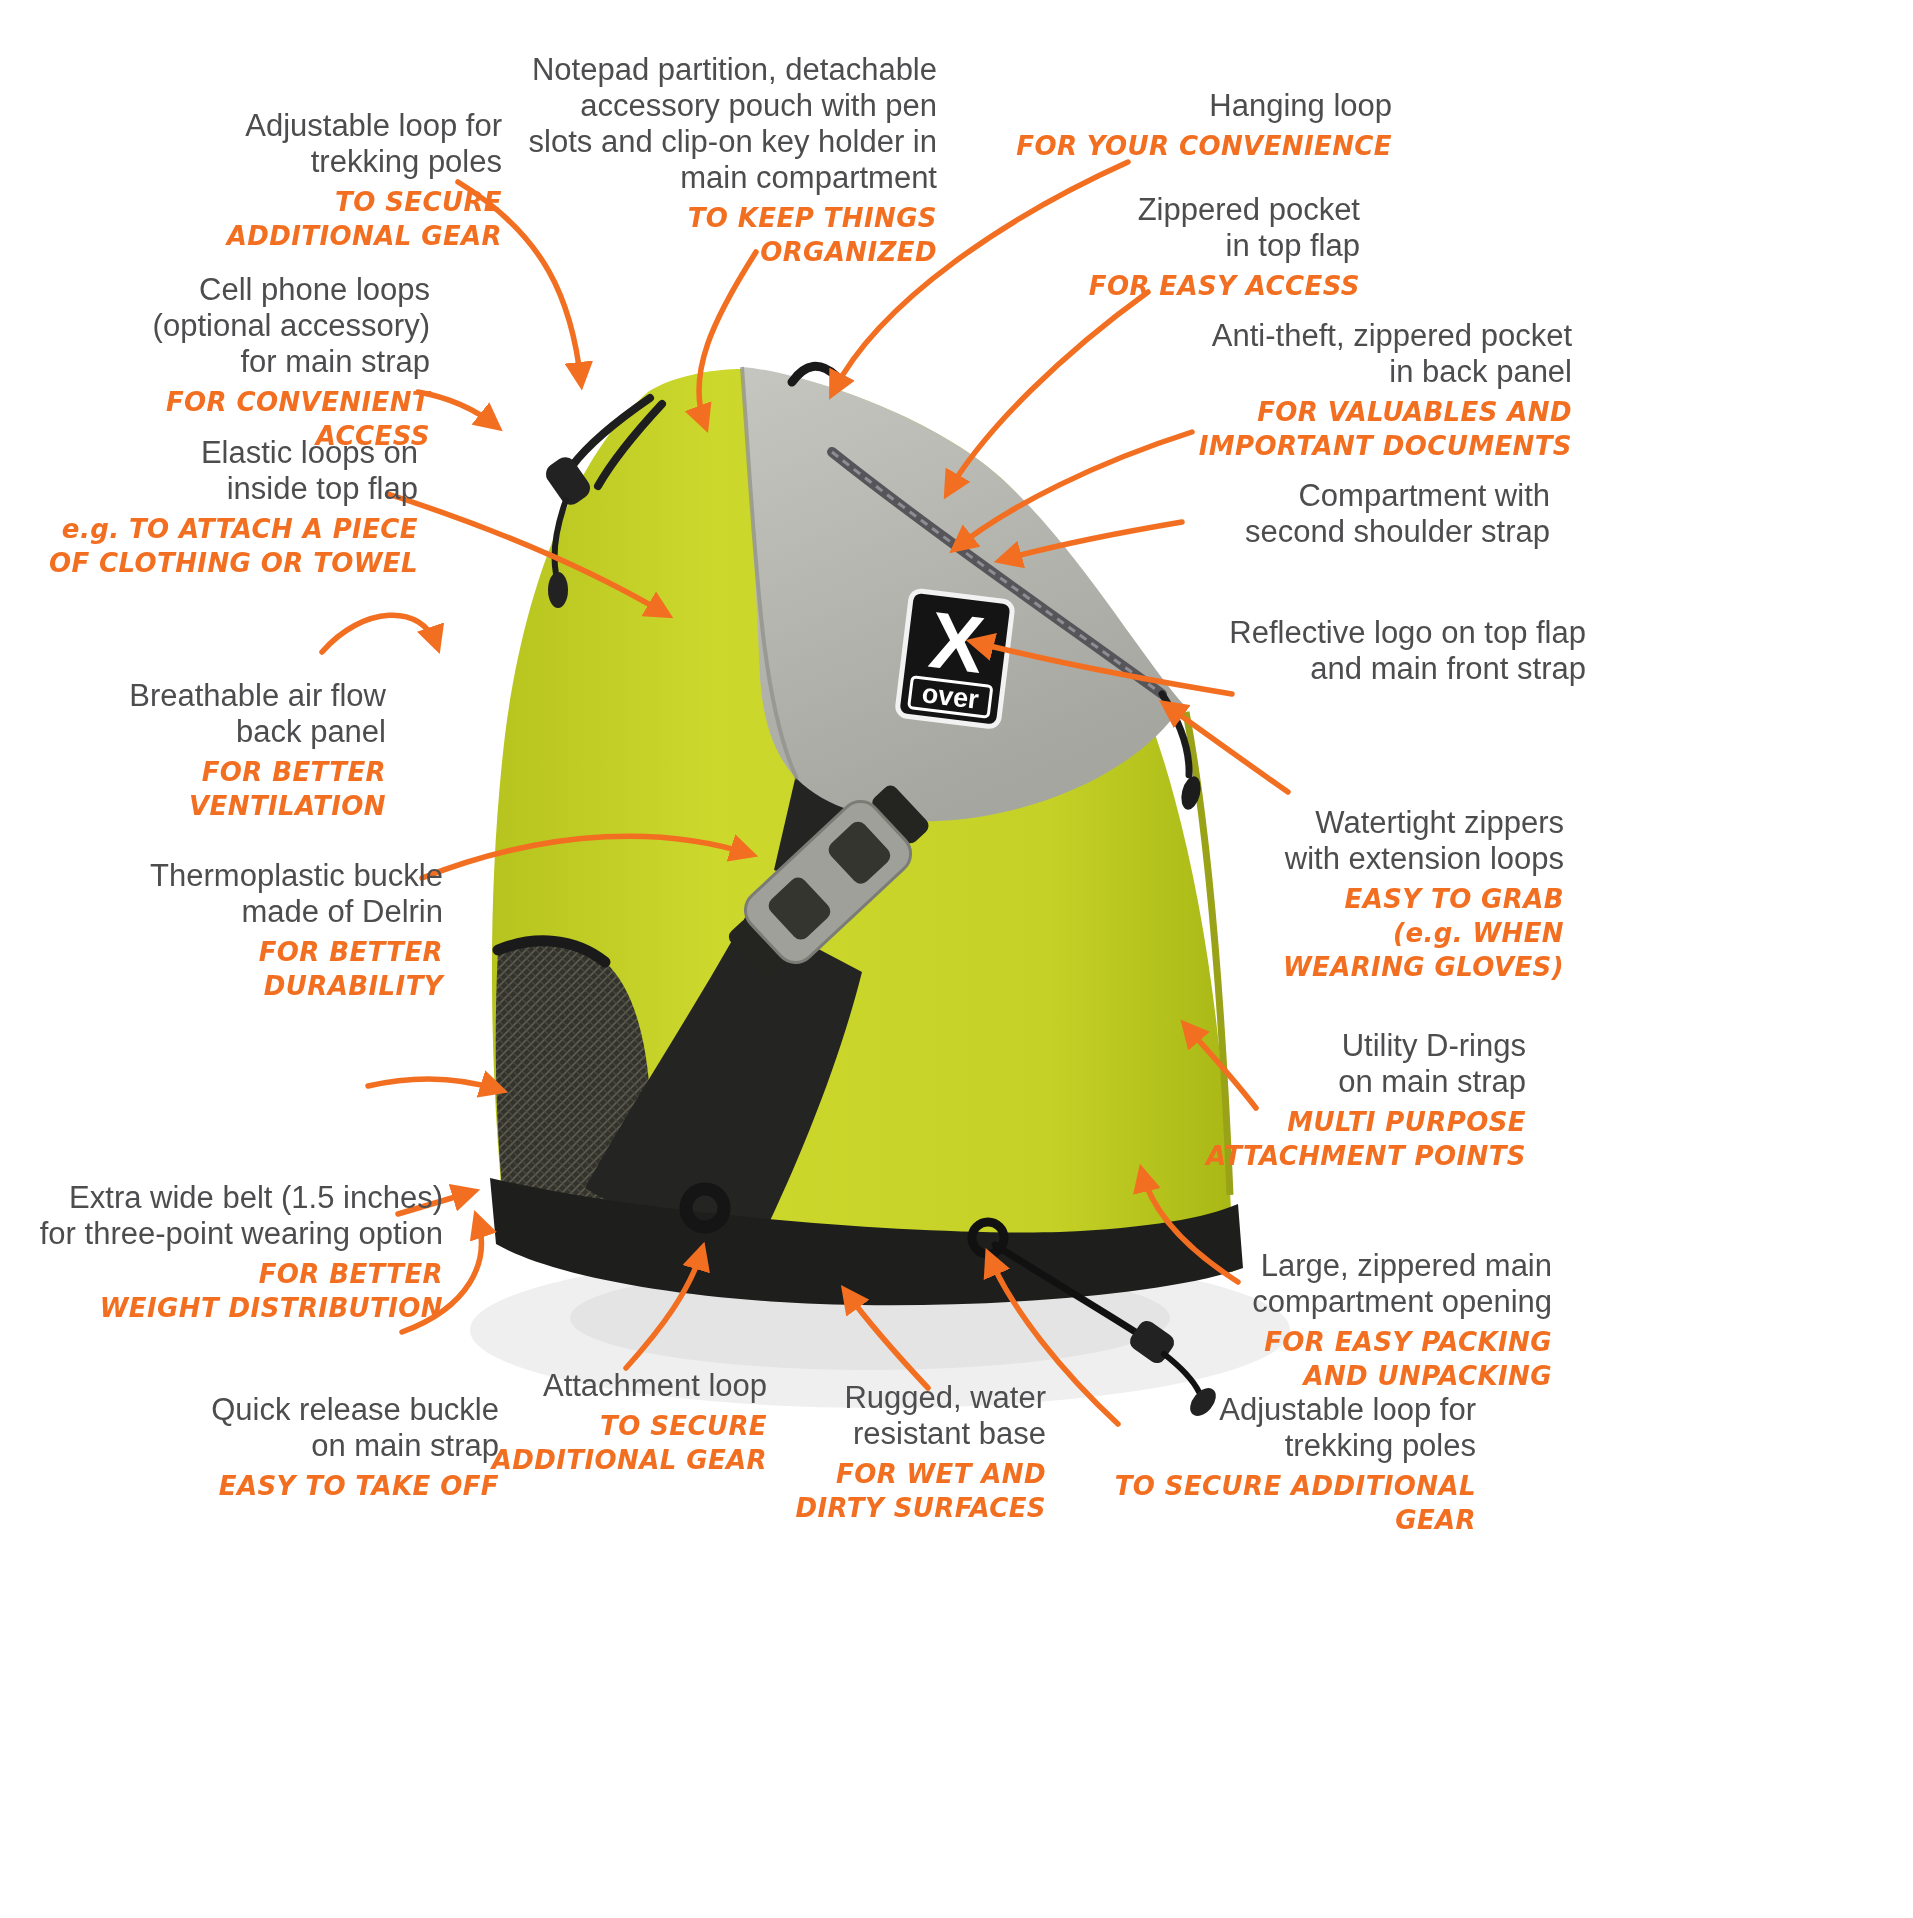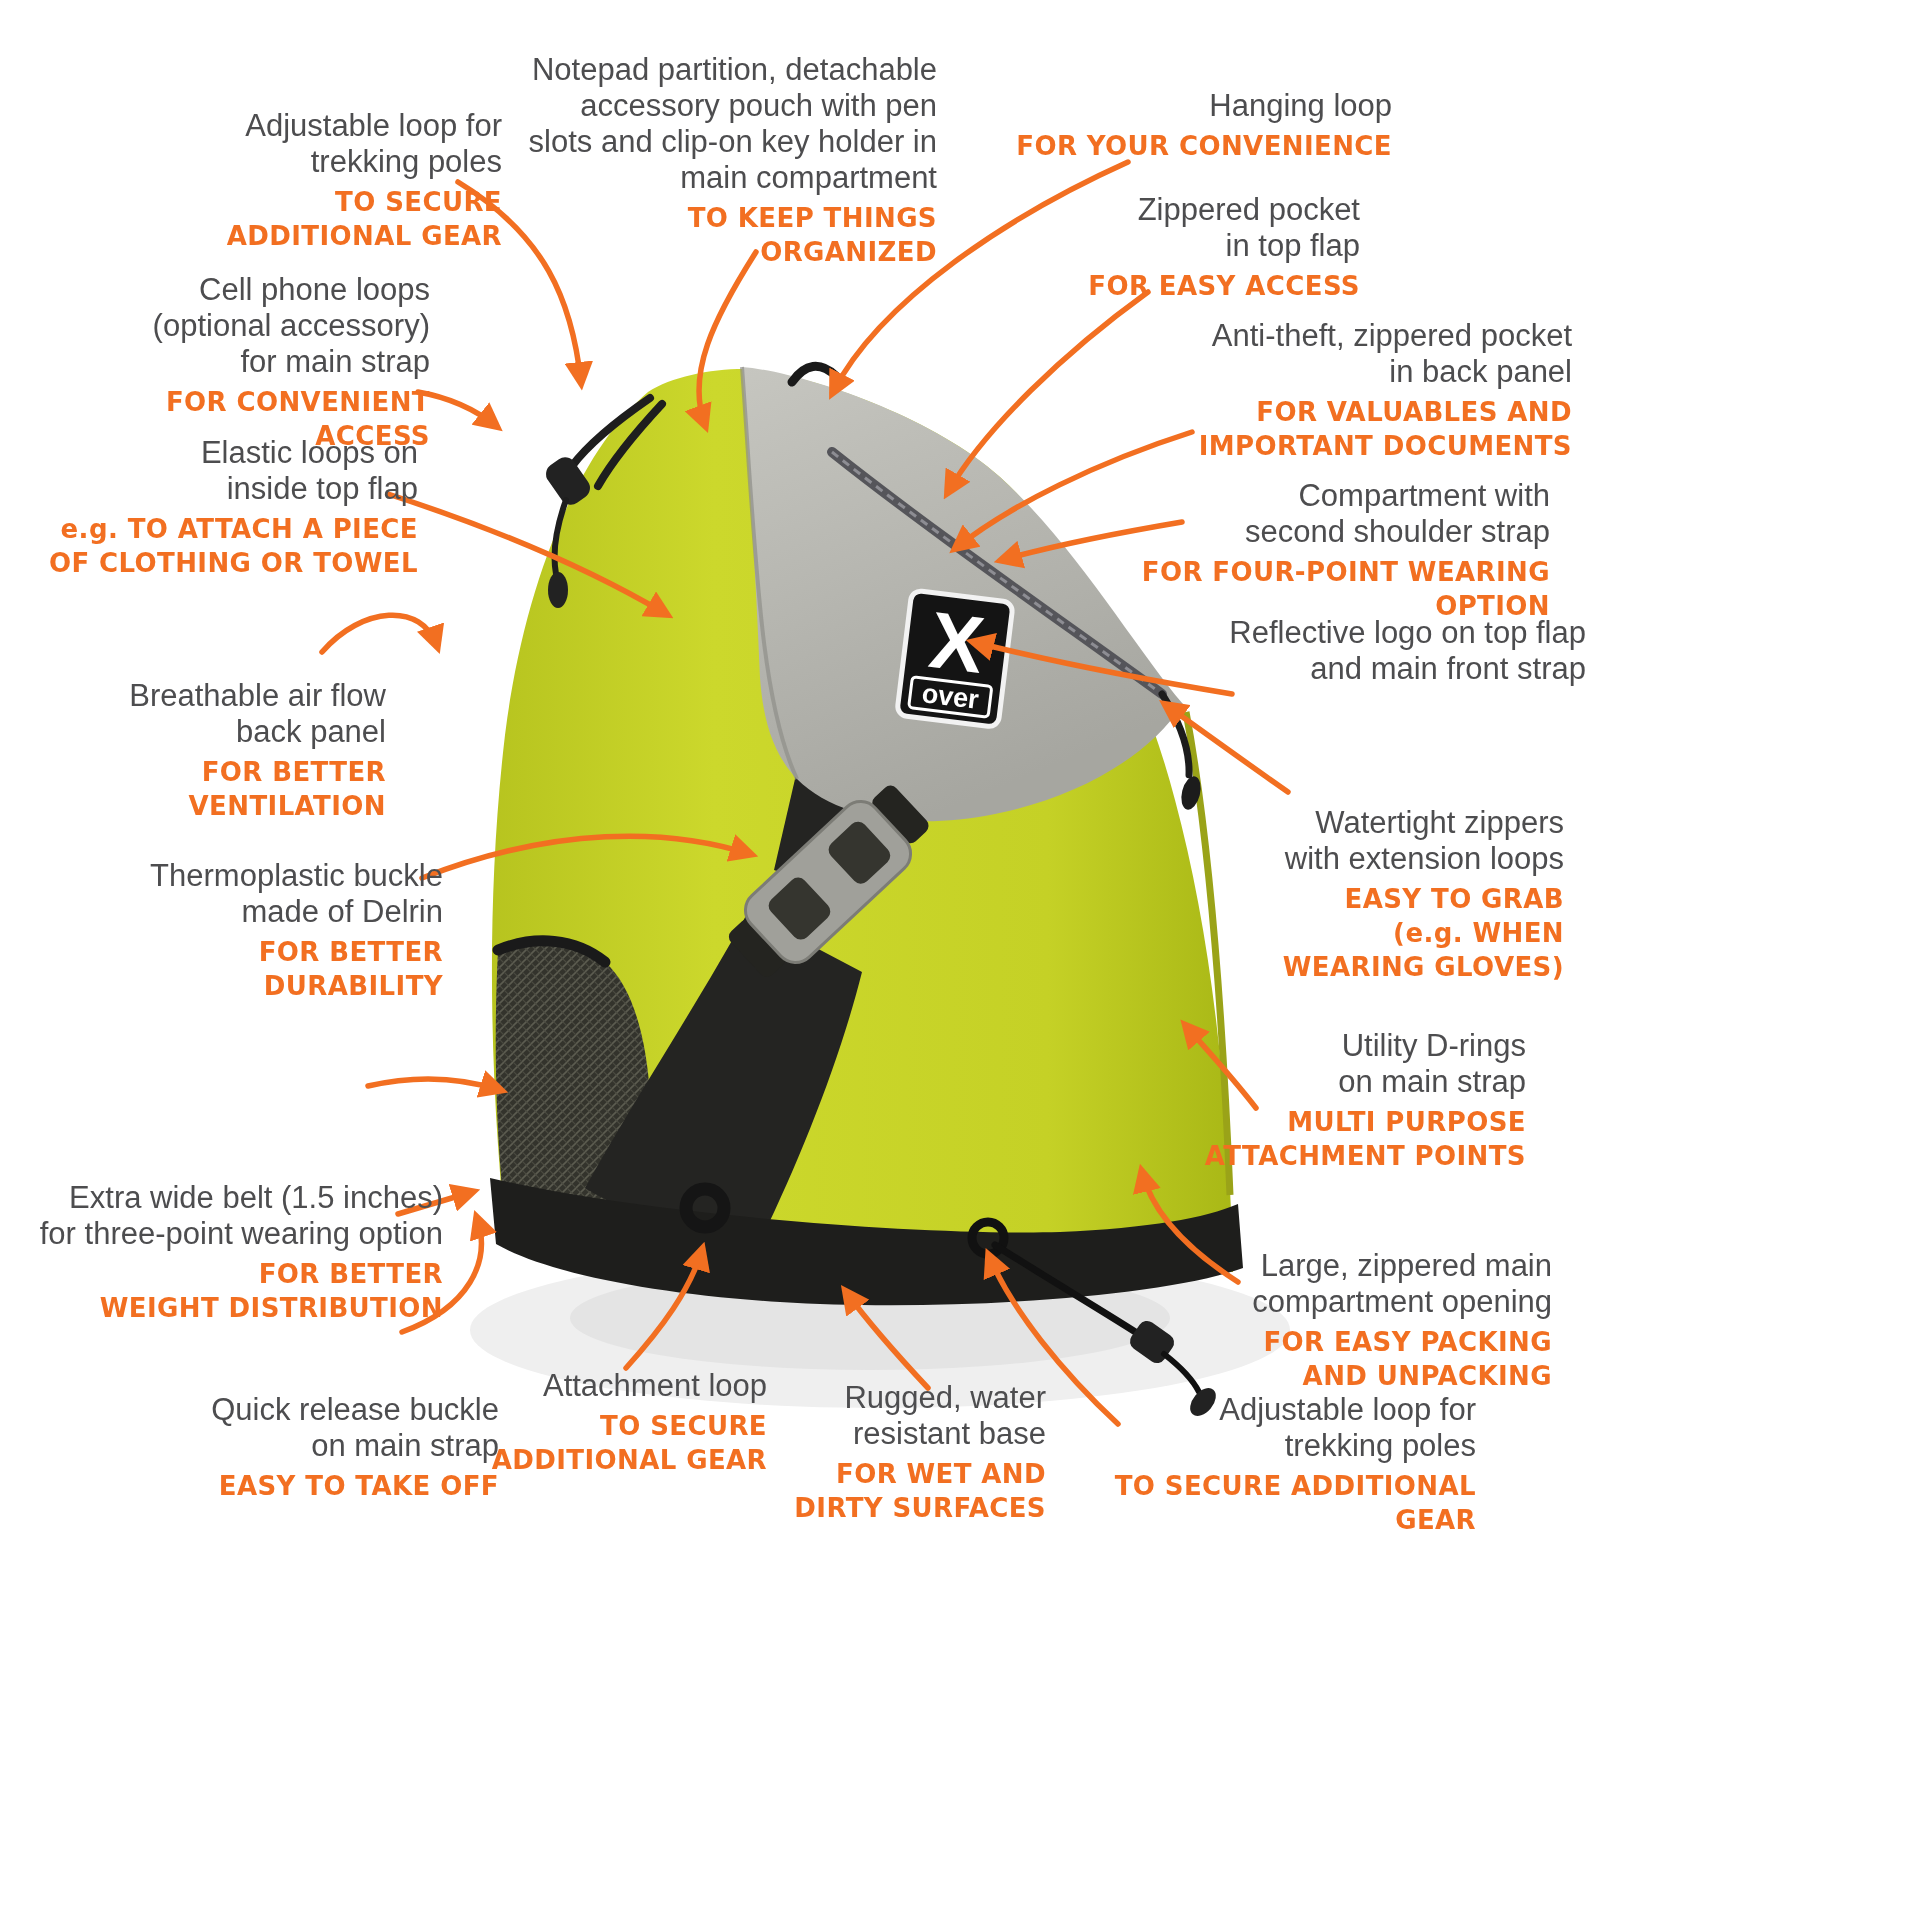--- a/index.html
+++ b/index.html
@@ -9,21 +9,21 @@
     position:relative; width:1913px; height:1918px;
     background:#ffffff; overflow:hidden;
   }
   .layer { position:absolute; left:0; top:0; width:100%; height:100%; }
   .ann { position:absolute; text-align:right; }
   .ann .t {
     color:#4d4d4f; font-size:31px; line-height:1.16;
     white-space:pre-line; font-family:"Liberation Sans",sans-serif;
   }
   .ann .s {
-    color:#f26f21; font-size:26px; font-weight:700; 
+    color:#f26f21; font-size:26px; font-weight:700; font-style:italic;
     line-height:1.3; white-space:pre-line; margin-top:6px;
     letter-spacing:.4px; font-family:"DejaVu Sans",sans-serif;
   }
 </style>
 </head>
 <body>
 
 <div class="stage">
 
   <svg class="layer" viewBox="0 0 1913 1918">
@@ -178,21 +178,20 @@
   </div>
   <div class="ann" style="left:38px;top:435px;width:380px">
     <div class="t">Elastic loops on
 inside top flap</div>
     <div class="s">e.g. TO ATTACH A PIECE
 OF CLOTHING OR TOWEL</div>
   </div>
   <div class="ann" style="left:1070px;top:478px;width:480px">
     <div class="t">Compartment with
 second shoulder strap</div>
-    <div class="s">FOR FOUR-POINT WEARING OPTION</div>
   </div>
   <div class="ann" style="left:1126px;top:615px;width:460px">
     <div class="t">Reflective logo on top flap
 and main front strap</div>
   </div>
   <div class="ann" style="left:1184px;top:805px;width:380px">
     <div class="t">Watertight zippers
 with extension loops</div>
     <div class="s">EASY TO GRAB
 (e.g. WHEN

